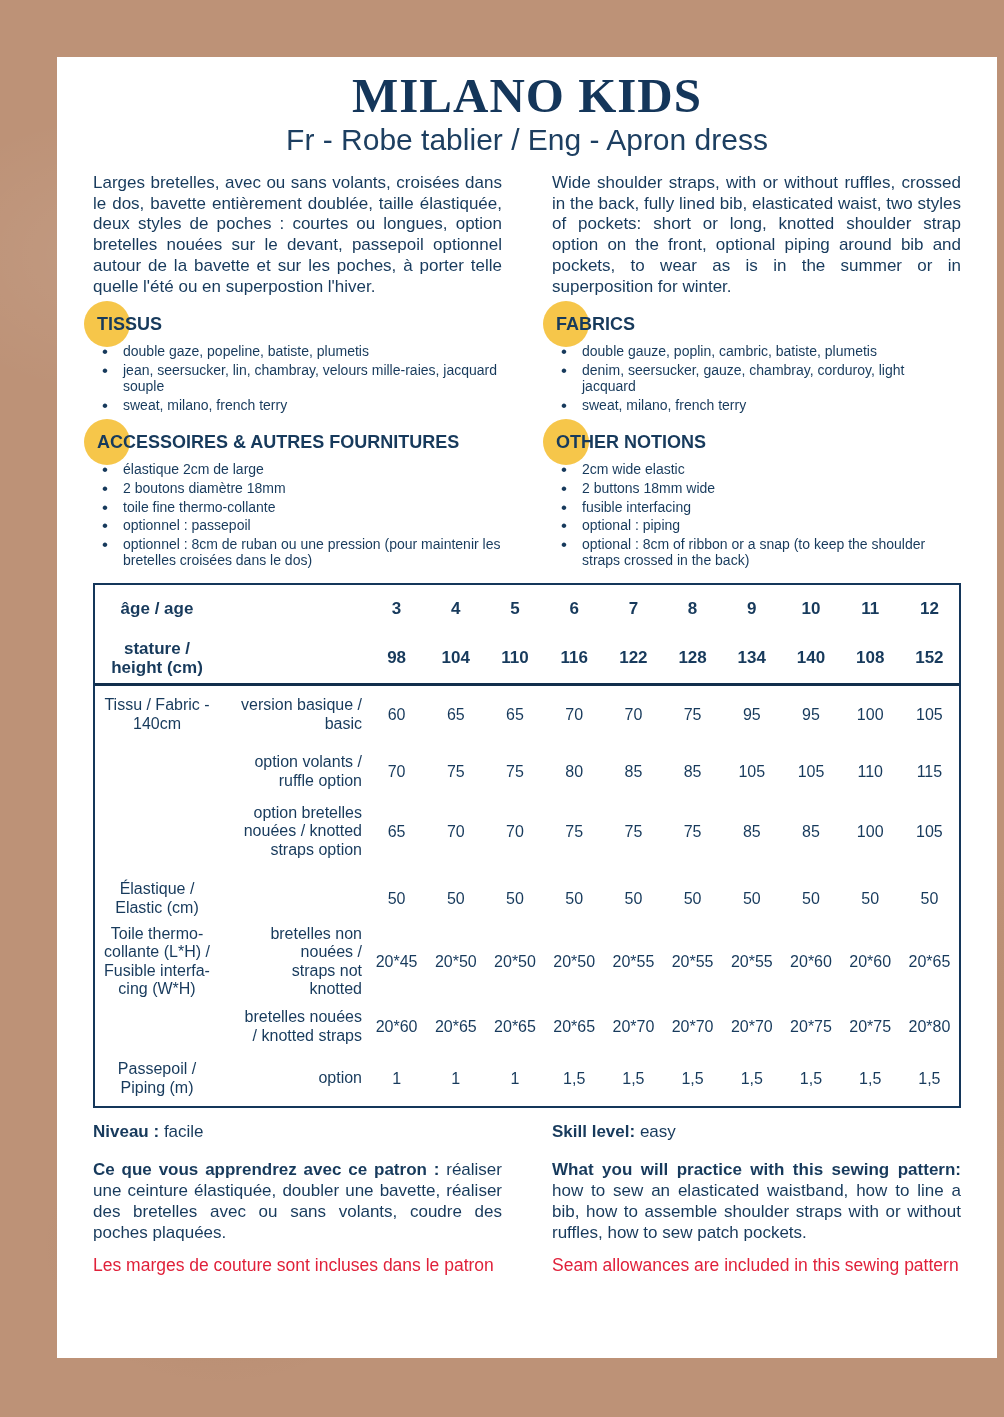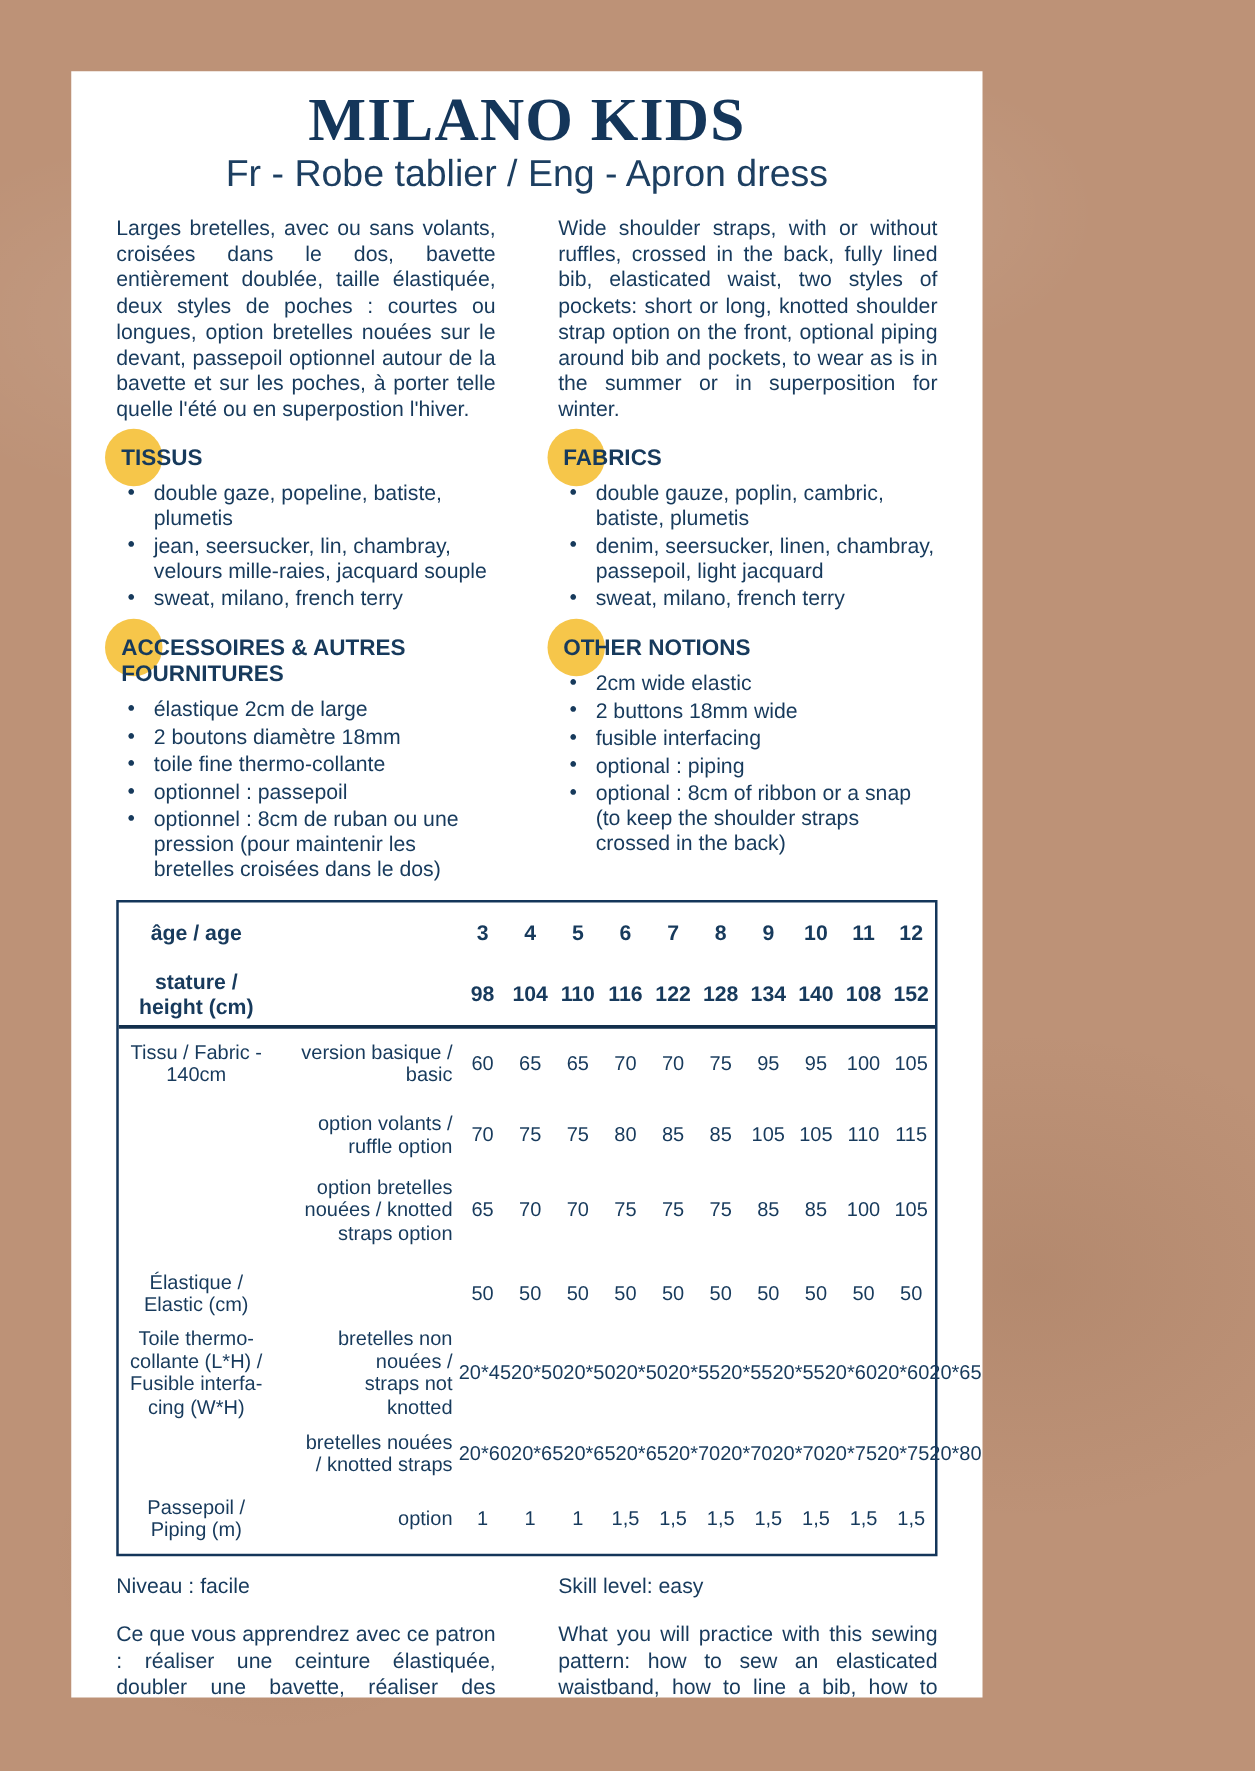--- a/index.html
+++ b/index.html
@@ -9,21 +9,21 @@
     background-color:#bd9277;
     background-image:
       radial-gradient(ellipse 320px 220px at 12% 18%, rgba(255,255,255,.08), transparent 65%),
       radial-gradient(ellipse 420px 300px at 82% 72%, rgba(110,72,46,.12), transparent 65%),
       radial-gradient(ellipse 260px 190px at 72% 12%, rgba(255,255,255,.07), transparent 60%),
       radial-gradient(ellipse 300px 230px at 22% 88%, rgba(110,72,46,.10), transparent 60%),
       radial-gradient(ellipse 200px 140px at 50% 50%, rgba(255,255,255,.05), transparent 60%);
     position:relative;overflow:hidden;
   }
   .card{
-    position:absolute;left:57px;top:57px;width:729px;height:1301px;
+    position:absolute;left:57px;top:57px;width:940px;height:1301px;
     background:#ffffff;color:#173a5c;
     display:flex;flex-direction:column;
     padding:0 36px;box-sizing:border-box;overflow:hidden;
   }
   .title-block{text-align:center;margin-top:14px;}
   h1{
     margin:0;font-family:"Liberation Serif","DejaVu Serif",serif;
     font-size:49px;font-weight:bold;letter-spacing:1px;color:#14365a;line-height:1.0;
   }
   .subtitle{font-size:30px;color:#1d3f61;margin-top:3px;}
@@ -33,41 +33,41 @@
   .sec-row{margin-top:17px;}
   section{position:relative;}
   .sec-h{position:relative;margin:0 0 4px 4px;font-size:18px;font-weight:bold;display:inline-block;}
   .dot{
     position:absolute;left:-13px;top:-13px;width:46px;height:46px;border-radius:50%;
     background:#f6c64a;z-index:0;
   }
   .sec-t{position:relative;z-index:1;}
   ul.blist{list-style:none;margin:4px 0 0 0;padding:0;position:relative;z-index:1;}
   ul.blist li{
-    position:relative;padding-left:30px;font-size:17px;line-height:1.18;margin-bottom:2px;
+    position:relative;padding-left:30px;font-size:14px;line-height:1.18;margin-bottom:2px;
   }
   ul.blist li::before{
     content:"•";position:absolute;left:9px;top:-1px;font-size:17px;color:#173a5c;
   }
   .size-table{
     border:2px solid #14365a;margin-top:12px;font-size:16px;
   }
   .trow{
     display:grid;grid-template-columns:132px 140px repeat(10,1fr);
     align-items:center;
   }
   .thead{border-bottom:3px solid #122f4c;}
   .thead .trow{min-height:49px;font-weight:bold;font-size:17px;}
   .tlabel{grid-column:1;text-align:center;padding-right:8px;white-space:pre-line;line-height:1.15;}
   .tsub{grid-column:2;text-align:right;padding-right:5px;white-space:pre-line;line-height:1.15;}
   .tval{text-align:center;}
   .footer-row{margin-top:14px;}
   .fcol{font-size:17px;line-height:1.22;}
   .lvl{margin:0;}
-  .bold{font-weight:normal;}
+  .bold{font-weight:bold;}
   .learn{margin:18px 0 0 0;text-align:justify;}
   .seam{margin:12px 0 0 0;color:#e0213a;font-size:17.5px;}
 </style>
 </head>
 <body>
 
 <div class="card">
 
   <div class="title-block">
     <h1>MILANO KIDS</h1>
@@ -85,21 +85,21 @@
       <ul class="blist">
           <li>double gaze, popeline, batiste, plumetis</li>
           <li>jean, seersucker, lin, chambray, velours mille-raies, jacquard souple</li>
           <li>sweat, milano, french terry</li>
         </ul>
     </section>
     <section>
       <h2 class="sec-h"><span class="dot"></span><span class="sec-t">FABRICS</span></h2>
       <ul class="blist">
           <li>double gauze, poplin, cambric, batiste, plumetis</li>
-          <li>denim, seersucker, linen, chambray, passepoil, light jacquard</li>
+          <li>denim, seersucker, gauze, chambray, corduroy, light jacquard</li>
           <li>sweat, milano, french terry</li>
         </ul>
     </section>
   </div>
 
   <div class="bi-row sec-row">
     <section>
       <h2 class="sec-h"><span class="dot"></span><span class="sec-t">ACCESSOIRES &amp; AUTRES FOURNITURES</span></h2>
       <ul class="blist">
           <li>élastique 2cm de large</li>

